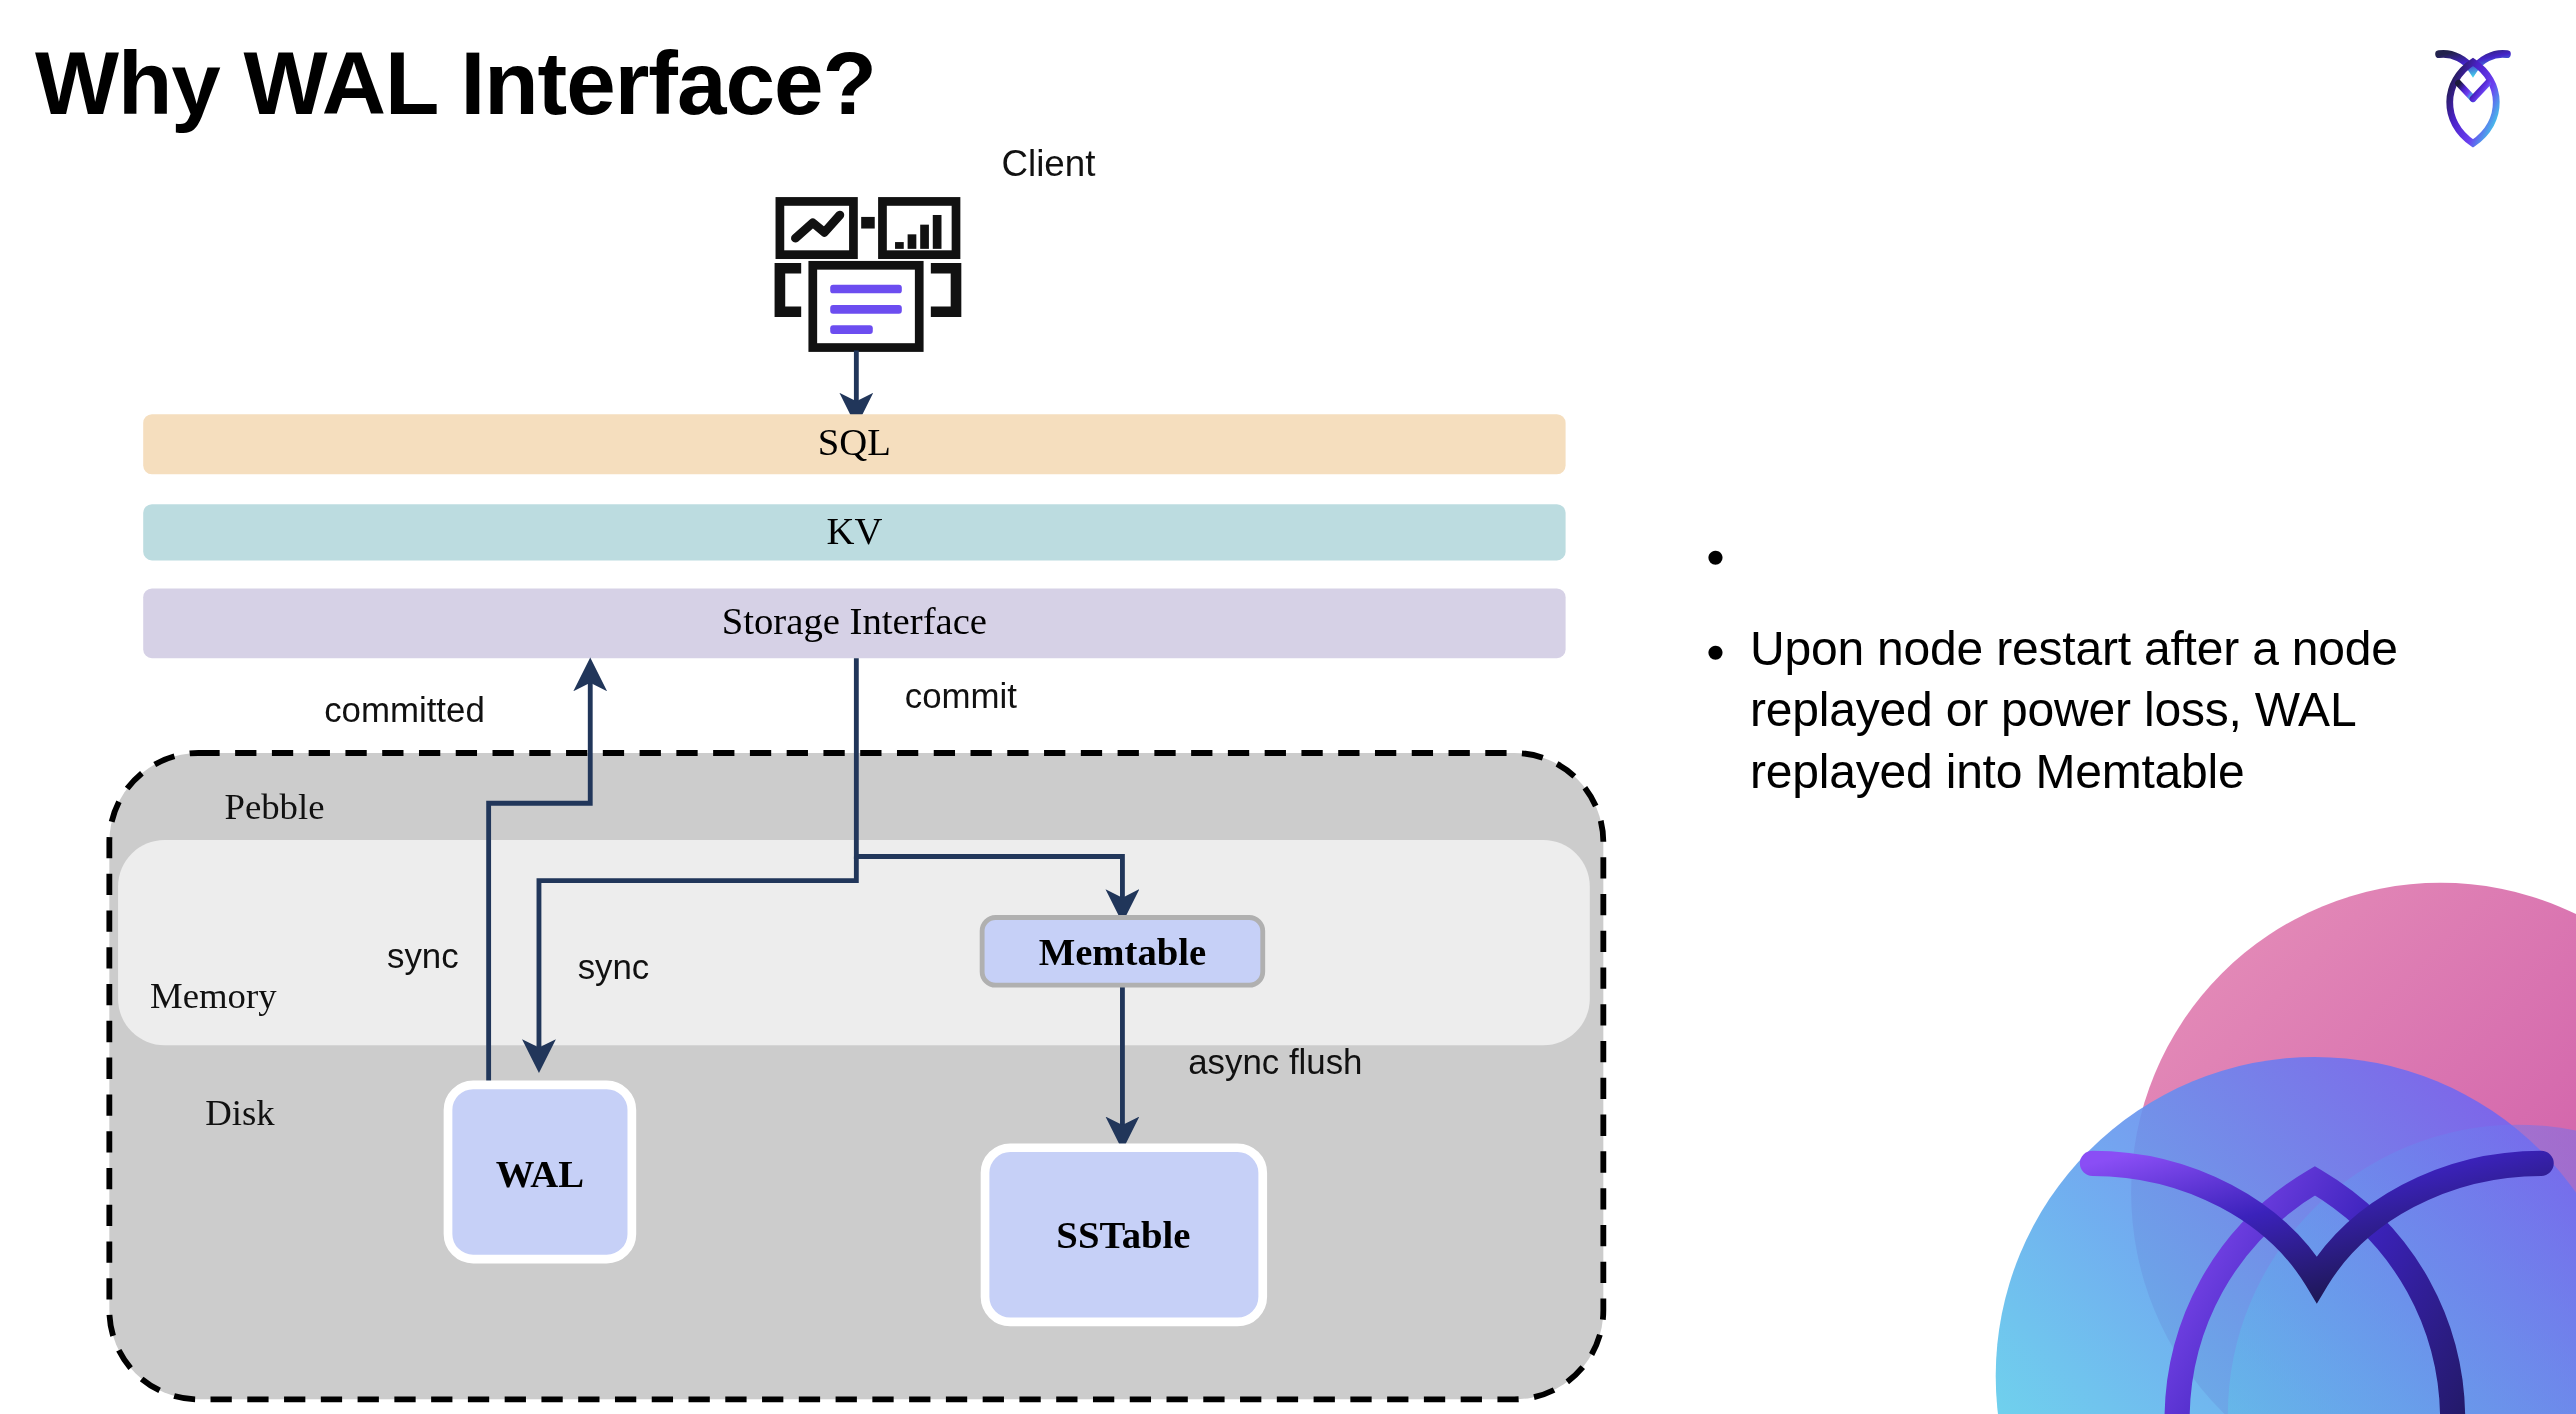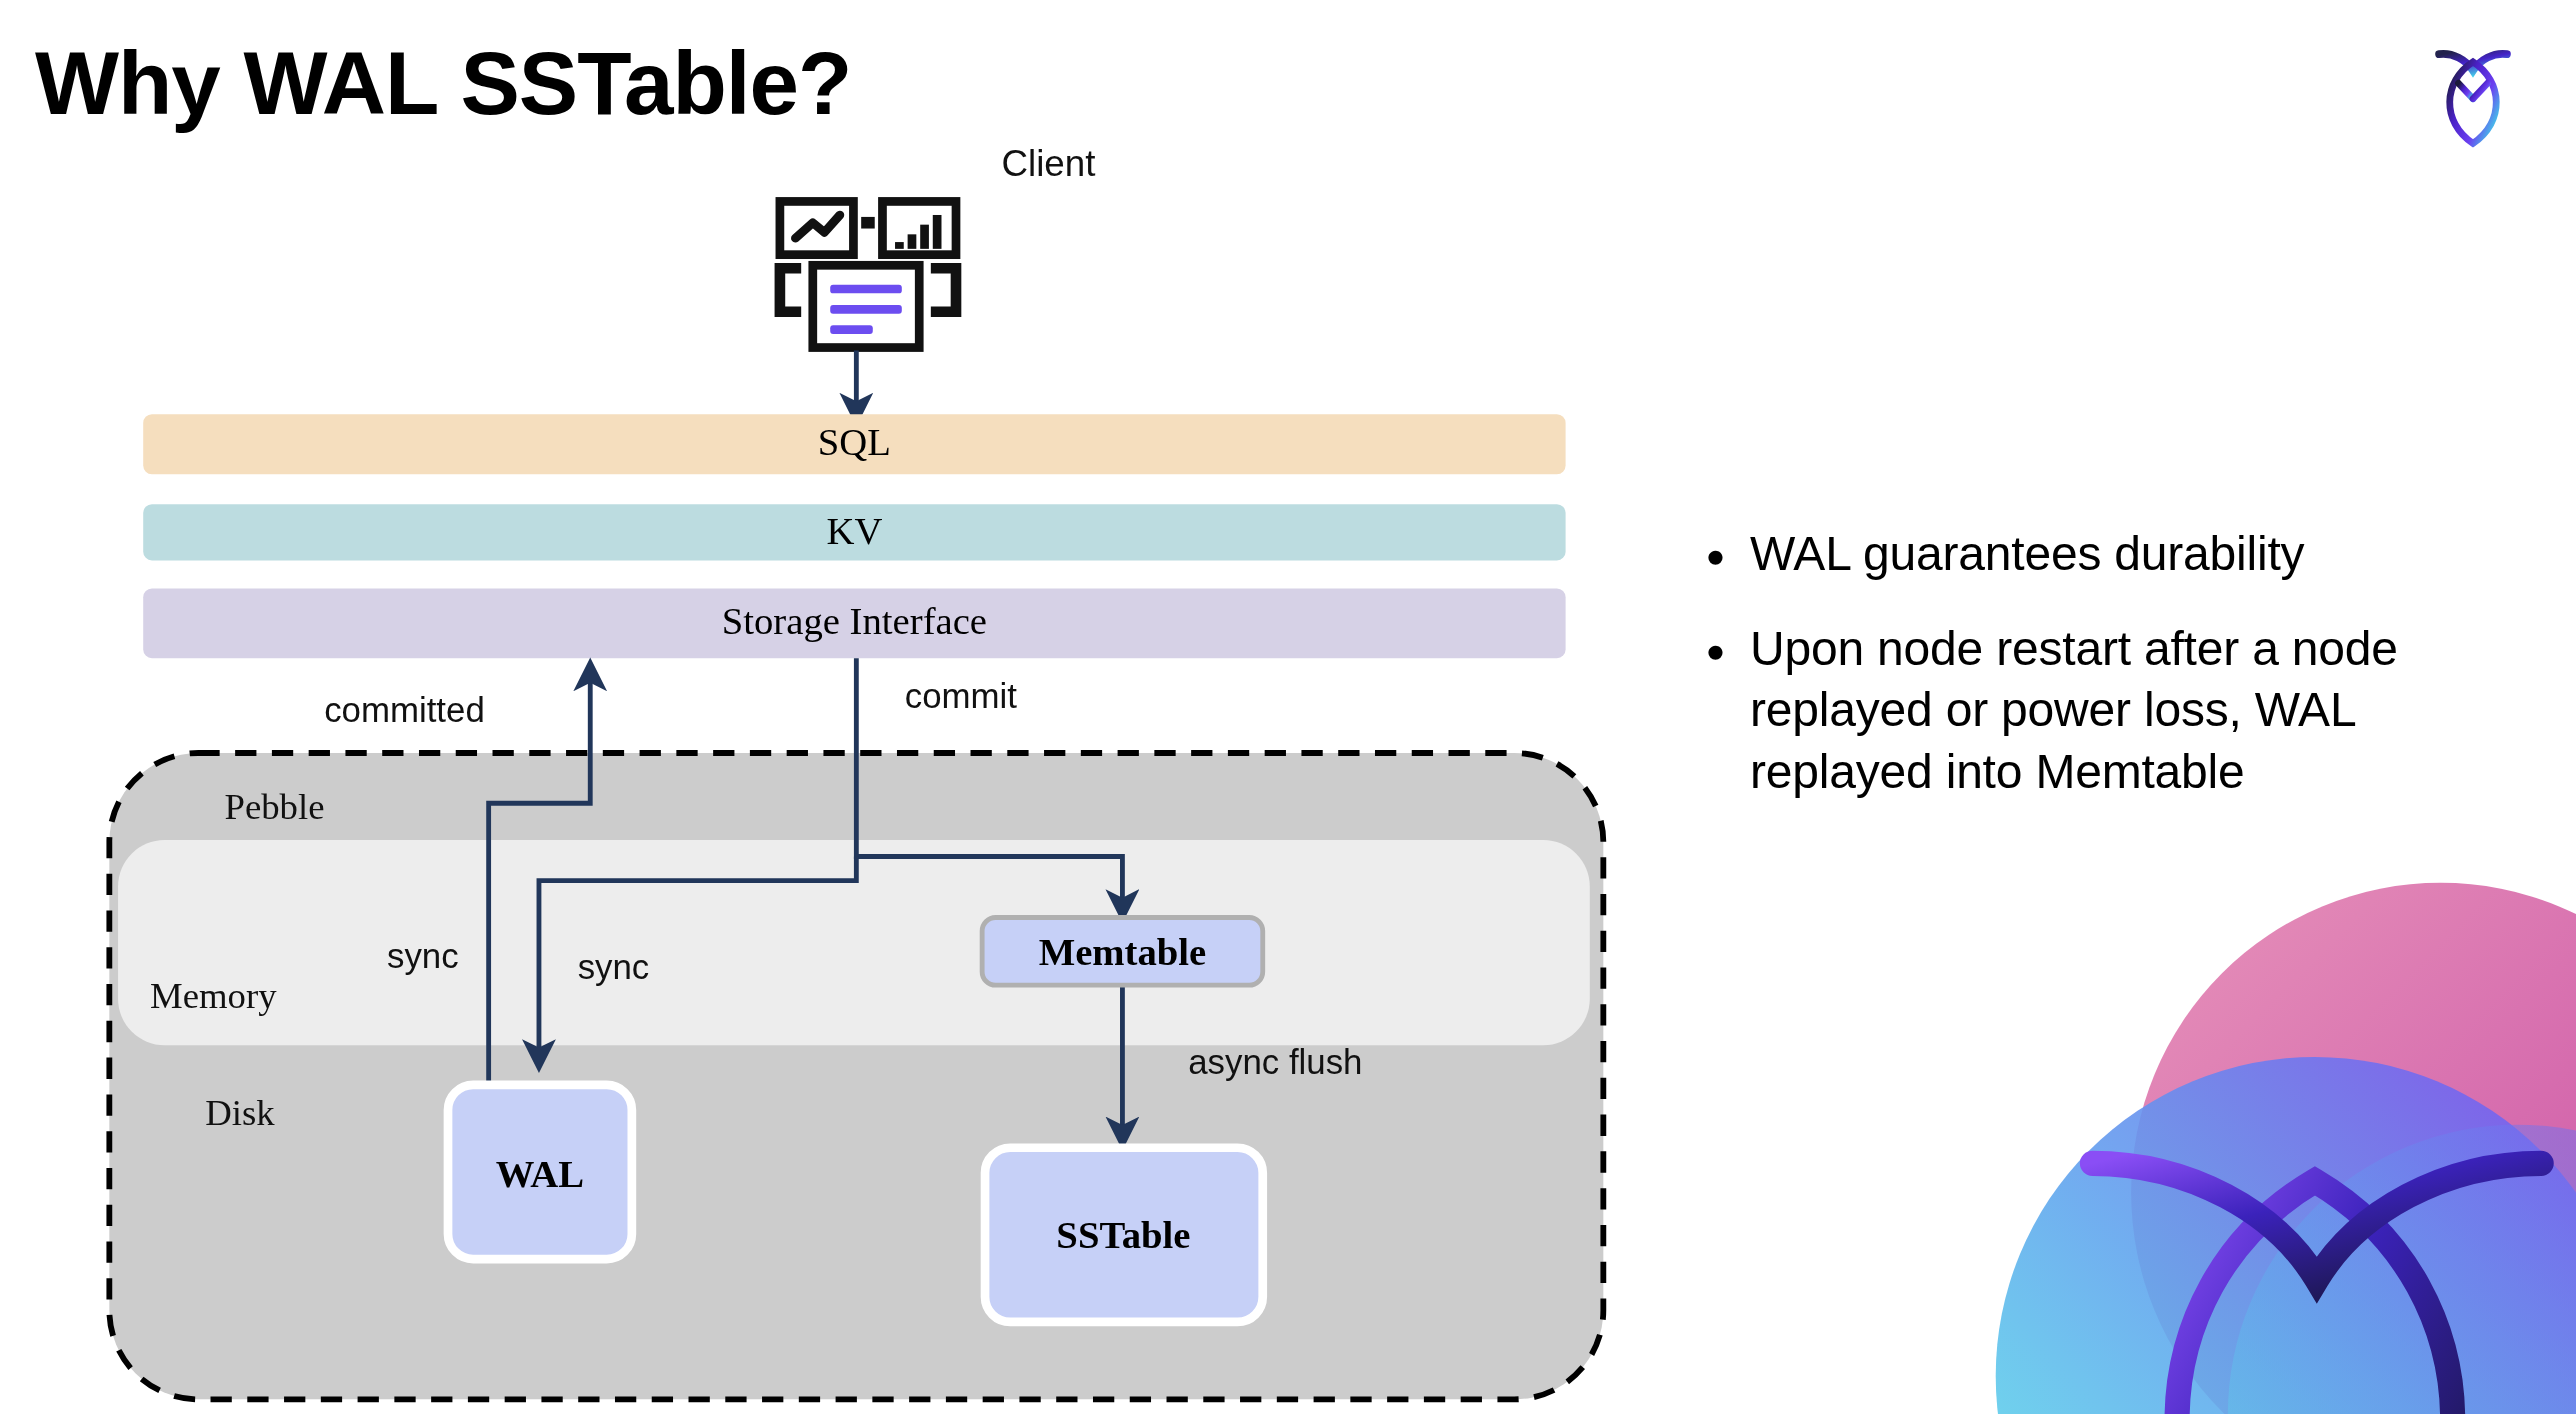--- a/index.html
+++ b/index.html
@@ -114,21 +114,21 @@
   }
   .edge-line {
     stroke: #21365a;
     stroke-width: 5;
     fill: none;
   }
 </style>
 </head>
 <body>
 
-<div id="slide-title">Why WAL SSTable?</div>
+<div id="slide-title">Why WAL Interface?</div>
 
 <svg id="brand-logo" viewBox="0 0 130 130">
   <defs>
     <linearGradient id="lg-brand" x1="0%" y1="10%" x2="100%" y2="85%">
       <stop offset="0%" stop-color="#1b1b3a"></stop>
       <stop offset="35%" stop-color="#4b21c8"></stop>
       <stop offset="68%" stop-color="#6b3ff0"></stop>
       <stop offset="100%" stop-color="#3ed8e8"></stop>
     </linearGradient>
     <linearGradient id="lg-brand2" x1="10%" y1="0%" x2="95%" y2="100%">
@@ -242,20 +242,19 @@
   <rect x="463" y="1121" width="190" height="180" rx="26" fill="#c6d0f7" stroke="#ffffff" stroke-width="9"></rect>
   <text class="node-label" x="558" y="1227" text-anchor="middle">WAL</text>
 
   <rect x="1018" y="1186" width="287" height="180" rx="26" fill="#c6d0f7" stroke="#ffffff" stroke-width="9"></rect>
   <text class="node-label" x="1161" y="1290" text-anchor="middle">SSTable</text>
 </svg>
 
 <div id="bullet-list">
   <div class="bullet-row">
     <div class="bullet-dot">●</div>
-    <div class="bullet-text">WAL guarantees durability</div>
   </div>
   <div class="bullet-row">
     <div class="bullet-dot">●</div>
     <div class="bullet-text">Upon node restart after a node replayed or power loss, WAL replayed into Memtable</div>
   </div>
 </div>
 
 
 </body></html>

